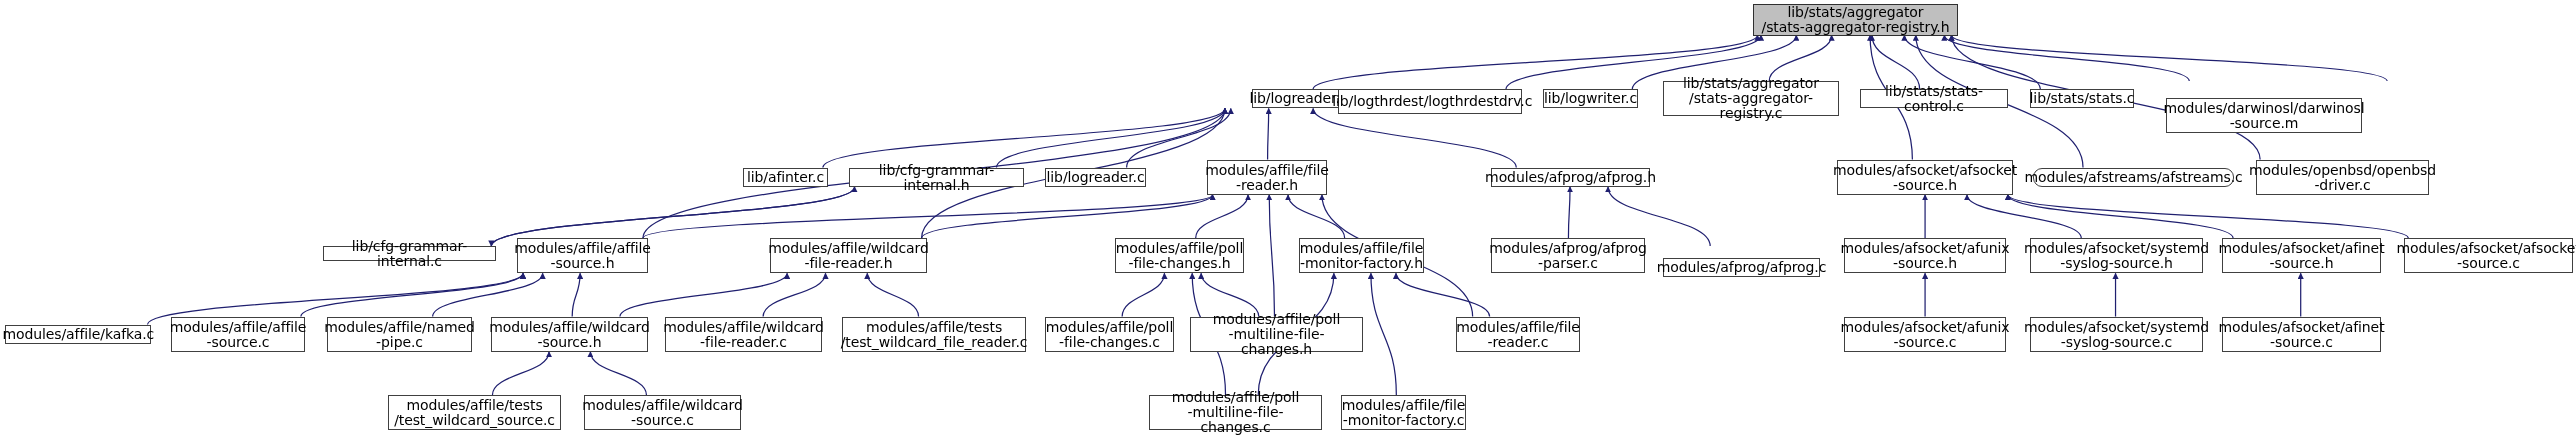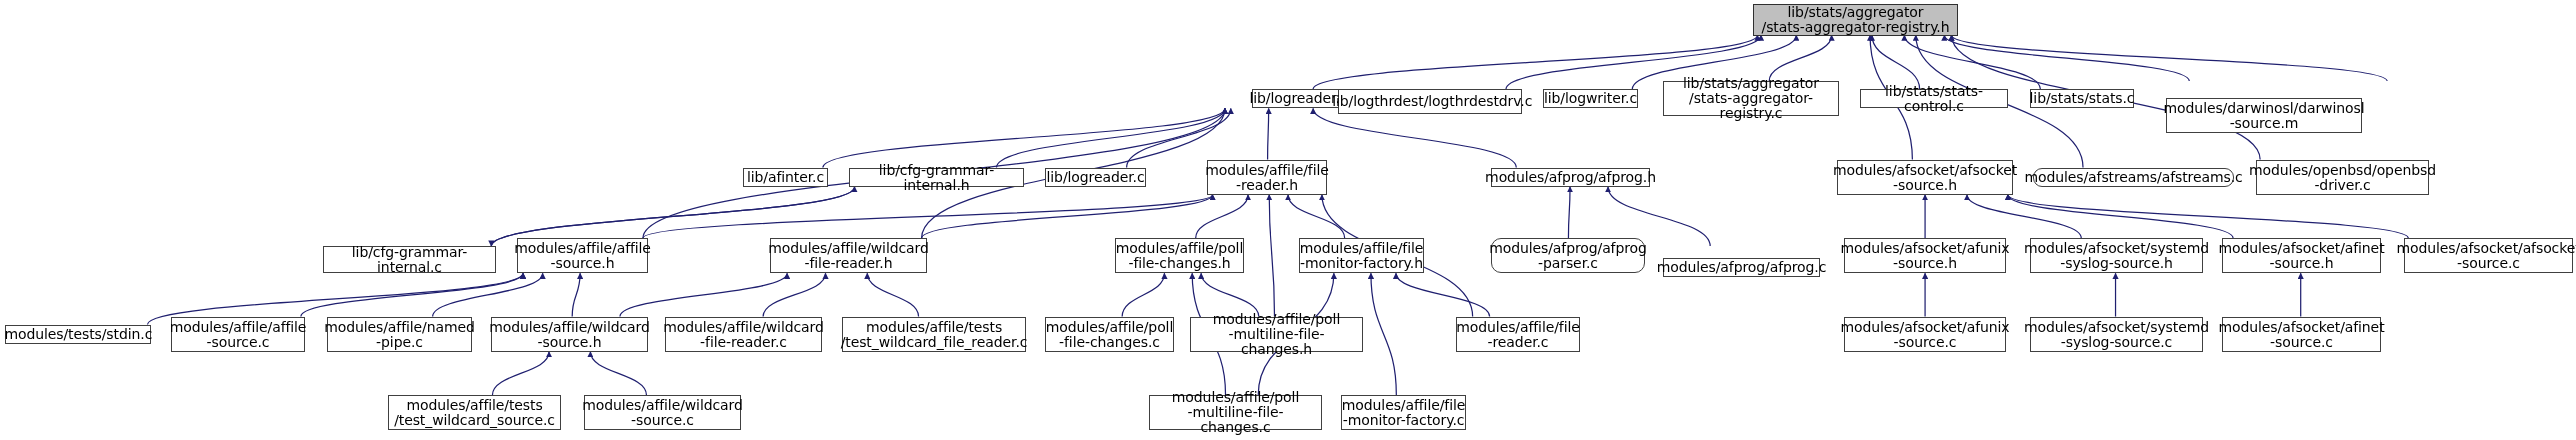--- a/index.html
+++ b/index.html
@@ -110,41 +110,41 @@
     <div class="node" style="left: 849px; top: 168px; width: 175px; height: 19.4px;">lib/cfg-grammar-internal.h</div>
     <div class="node" style="left: 1045px; top: 168px; width: 101px; height: 19.4px;">lib/logreader.c</div>
     <div class="node" style="left: 1207px; top: 160px; width: 120px; height: 35px;">modules/affile/file
 -reader.h</div>
     <div class="node" style="left: 1491px; top: 168px; width: 159px; height: 19.4px;">modules/afprog/afprog.h</div>
     <div class="node" style="left: 1837px; top: 160px; width: 176px; height: 35px;">modules/afsocket/afsocket
 -source.h</div>
     <div class="node" style="left: 2033px; top: 168px; width: 201px; height: 19.4px; border-radius: 9px;">modules/afstreams/afstreams.c</div>
     <div class="node" style="left: 2256px; top: 160px; width: 173px; height: 35px;">modules/openbsd/openbsd
 -driver.c</div>
-    <div class="node" style="left: 323px; top: 246px; width: 173px; height: 27px;">lib/cfg-grammar-internal.c</div>
+    <div class="node" style="left: 323px; top: 246px; width: 173px; height: 15px;">lib/cfg-grammar-internal.c</div>
     <div class="node" style="left: 517px; top: 238px; width: 131px; height: 35px;">modules/affile/affile
 -source.h</div>
     <div class="node" style="left: 770px; top: 238px; width: 157px; height: 35px;">modules/affile/wildcard
 -file-reader.h</div>
     <div class="node" style="left: 1115px; top: 238px; width: 129px; height: 35px;">modules/affile/poll
 -file-changes.h</div>
     <div class="node" style="left: 1299px; top: 238px; width: 125px; height: 35px;">modules/affile/file
 -monitor-factory.h</div>
-    <div class="node" style="left: 1491px; top: 238px; width: 154px; height: 35px; border-radius: 10px;">modules/afprog/afprog
+    <div class="node" style="left: 1491px; top: 238px; width: 154px; height: 35px;">modules/afprog/afprog
 -parser.c</div>
     <div class="node" style="left: 1663px; top: 246px; width: 157px; height: 19.4px; margin-top: 12px;">modules/afprog/afprog.c</div>
     <div class="node" style="left: 1844px; top: 238px; width: 162px; height: 35px;">modules/afsocket/afunix
 -source.h</div>
     <div class="node" style="left: 2030px; top: 238px; width: 173px; height: 35px;">modules/afsocket/systemd
 -syslog-source.h</div>
     <div class="node" style="left: 2222px; top: 238px; width: 159px; height: 35px;">modules/afsocket/afinet
 -source.h</div>
     <div class="node" style="left: 2404px; top: 238px; width: 169px; height: 35px;">modules/afsocket/afsocket
 -source.c</div>
-    <div class="node" style="left: 5.3px; top: 325px; width: 146px; height: 19.4px;">modules/tests/stdin.c</div>
+    <div class="node" style="left: 5.3px; top: 325px; width: 146px; height: 19.4px;">modules/affile/kafka.c</div>
     <div class="node" style="left: 171px; top: 317px; width: 134px; height: 35px;">modules/affile/affile
 -source.c</div>
     <div class="node" style="left: 327px; top: 317px; width: 145px; height: 35px;">modules/affile/named
 -pipe.c</div>
     <div class="node" style="left: 491px; top: 317px; width: 157px; height: 35px;">modules/affile/wildcard
 -source.h</div>
     <div class="node" style="left: 665px; top: 317px; width: 157px; height: 35px;">modules/affile/wildcard
 -file-reader.c</div>
     <div class="node" style="left: 842px; top: 317px; width: 184px; height: 35px;">modules/affile/tests
 /test_wildcard_file_reader.c</div>

